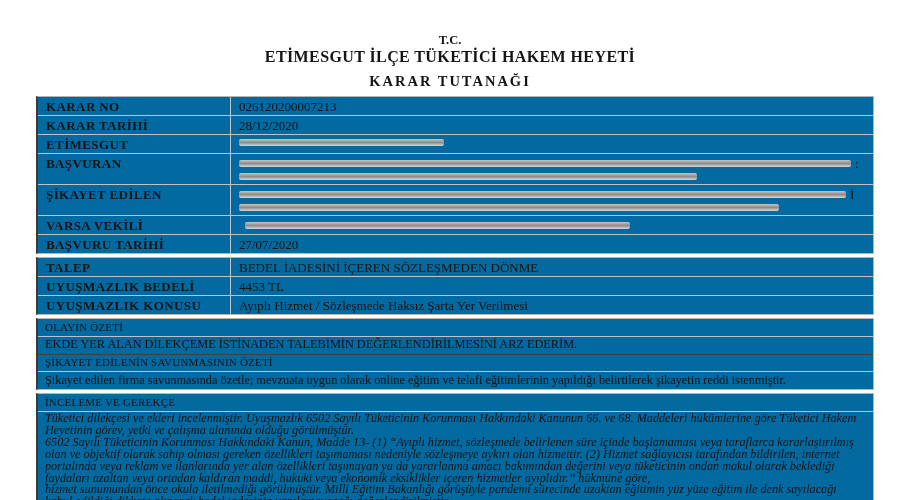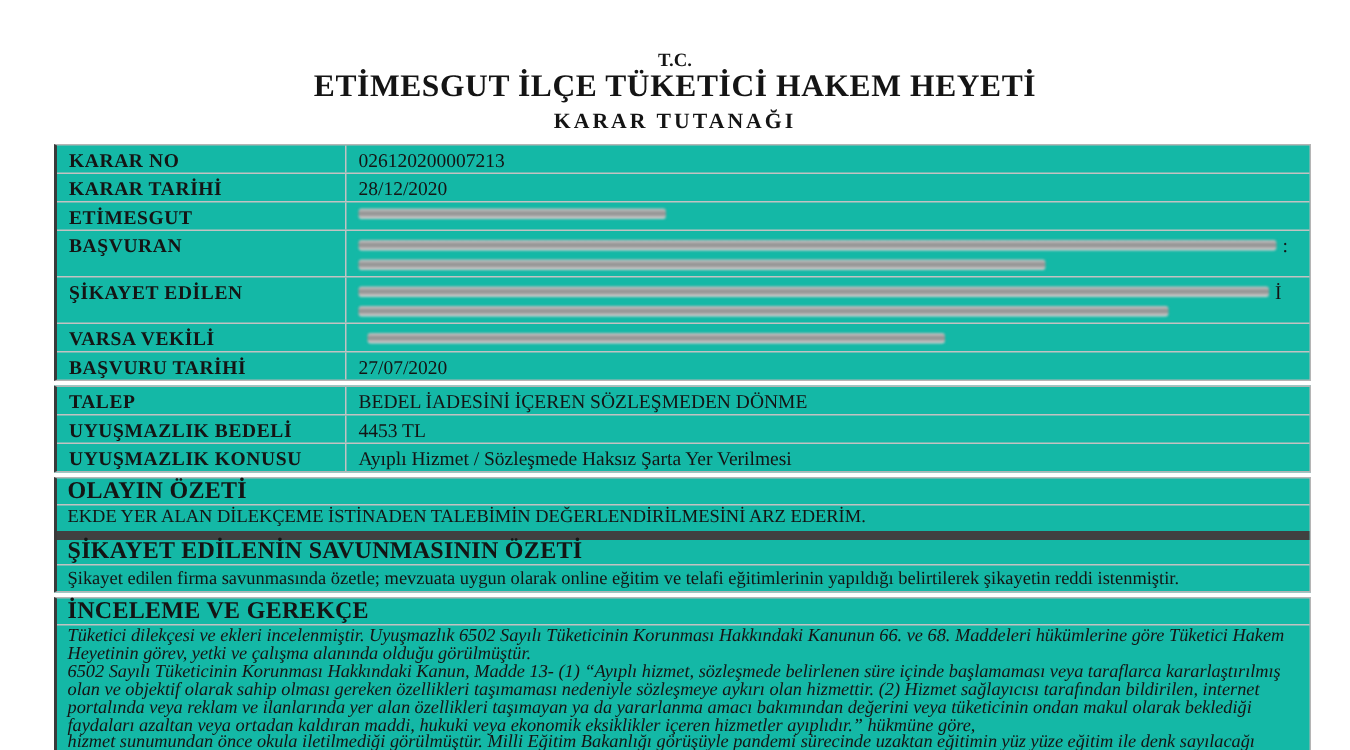--- a/index.html
+++ b/index.html
@@ -3,49 +3,49 @@
 <meta charset="utf-8">
 <style>
   html, body { margin:0; padding:0; }
   body {
     width:900px; height:500px; overflow:hidden;
     background:#ffffff; color:#141414;
     font-family:"Liberation Serif", "DejaVu Serif", serif;
   }
   .doc-header { text-align:center; padding-top:5px; }
   .tc-line  { font-weight:bold; font-size:12.5px; line-height:14px;margin-top:28px; }
-  .org-line { font-weight:bold; font-size:21px; line-height:20px; letter-spacing:0.4px; }
+  .org-line { font-weight:bold; font-size:16px; line-height:20px; letter-spacing:0.4px; }
   .doc-line { font-weight:bold; font-size:14.5px; line-height:17px; letter-spacing:2px; margin-top:6px; }
 
   .boxes { margin:6px 0 0 36px; width:838px; }
   .box {
     border:1px solid #b5b5b5;
     border-left:2px solid #3a3a3a;
     margin-bottom:3px;
-    background:#14b8a6;
+    background:#0369a1;
   }
   .row { display:flex; border-bottom:1px solid #c2c2c2; }
   .row:last-child { border-bottom:none; }
   .cell { padding:1.5px 8px; }
   .label {
     width:176px; flex:none;
     border-right:1px solid #c2c2c2;
     font-weight:bold; font-size:13px; line-height:15px; letter-spacing:0.4px;
   }
   .value { flex:1; font-size:13px; line-height:15px; }
 
   .sec-title {
-    font-weight:bold; font-size:16px; line-height:13.5px;
+    font-weight:normal; font-size:11px; line-height:13.5px;
     padding:1.5px 7px; letter-spacing:0.2px;
     border-bottom:1px solid #c2c2c2;
   }
   .sec-body {
     font-size:12.3px; line-height:13px;
     padding:1.5px 7px 2.5px;
-    border-bottom:6px solid #404040;
+    border-bottom:1px solid #404040;
   }
   .sec-body:last-child { border-bottom:none; }
   .sec-body p { margin:0;font-style:italic; }
   .dense { font-size:12.2px; line-height:11.9px; }
 
   .rline { display:flex; align-items:center; gap:4px; min-height:12px; }
   .redact {
     display:block; height:7px; border-radius:2px;
     background:linear-gradient(180deg,#c6c6c6,#8d8d8d 50%,#d8d8d8);
     filter:blur(0.6px);

